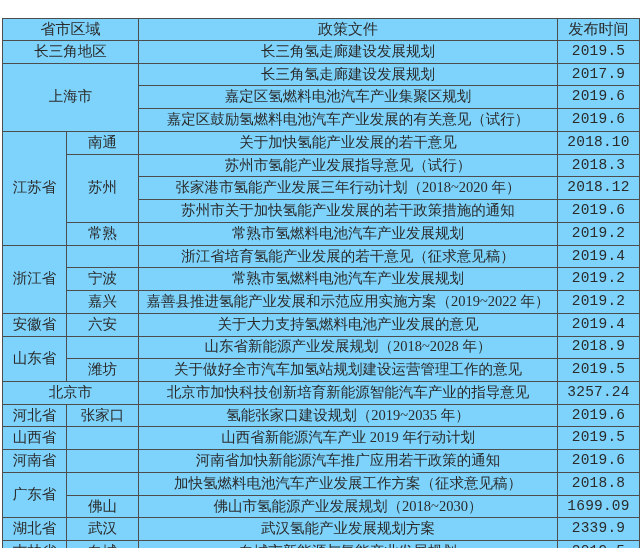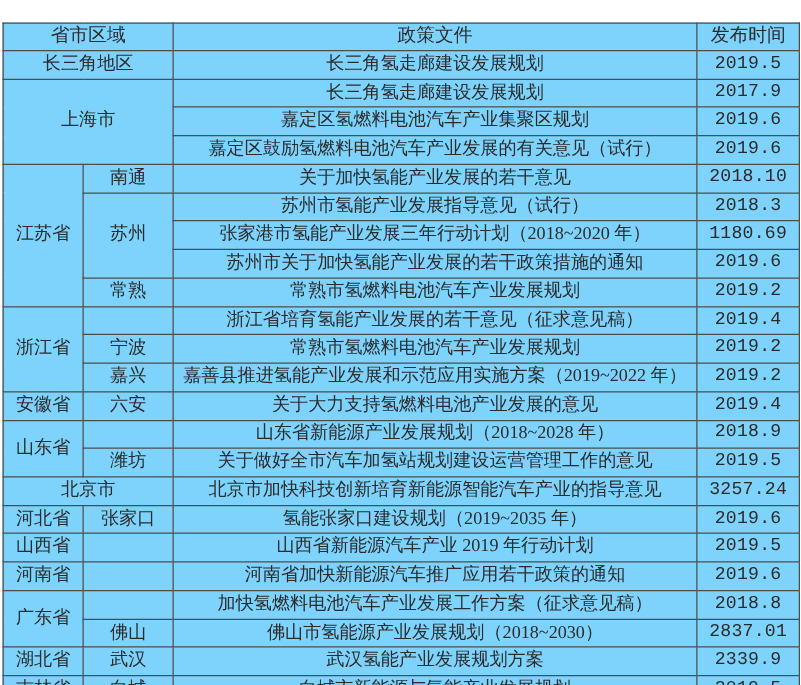--- a/index.html
+++ b/index.html
@@ -94,21 +94,21 @@
       <td class="policy-cell">关于加快氢能产业发展的若干意见</td>
       <td class="date-cell">2018.10</td>
     </tr>
     <tr>
       <td rowspan="3">苏州</td>
       <td class="policy-cell">苏州市氢能产业发展指导意见（试行）</td>
       <td class="date-cell">2018.3</td>
     </tr>
     <tr>
       <td class="policy-cell">张家港市氢能产业发展三年行动计划（2018~2020 年）</td>
-      <td class="date-cell">1180.69</td>
+      <td class="date-cell">2018.12</td>
     </tr>
     <tr>
       <td class="policy-cell">苏州市关于加快氢能产业发展的若干政策措施的通知</td>
       <td class="date-cell">2019.6</td>
     </tr>
     <tr>
       <td>常熟</td>
       <td class="policy-cell">常熟市氢燃料电池汽车产业发展规划</td>
       <td class="date-cell">2019.2</td>
     </tr>
@@ -170,21 +170,21 @@
     </tr>
     <tr>
       <td rowspan="2">广东省</td>
       <td></td>
       <td class="policy-cell">加快氢燃料电池汽车产业发展工作方案（征求意见稿）</td>
       <td class="date-cell">2018.8</td>
     </tr>
     <tr>
       <td>佛山</td>
       <td class="policy-cell">佛山市氢能源产业发展规划（2018~2030）</td>
-      <td class="date-cell">2837.01</td>
+      <td class="date-cell">1699.09</td>
     </tr>
     <tr>
       <td>湖北省</td>
       <td>武汉</td>
       <td class="policy-cell">武汉氢能产业发展规划方案</td>
       <td class="date-cell">2339.9</td>
     </tr>
     <tr>
       <td>吉林省</td>
       <td>白城</td>

